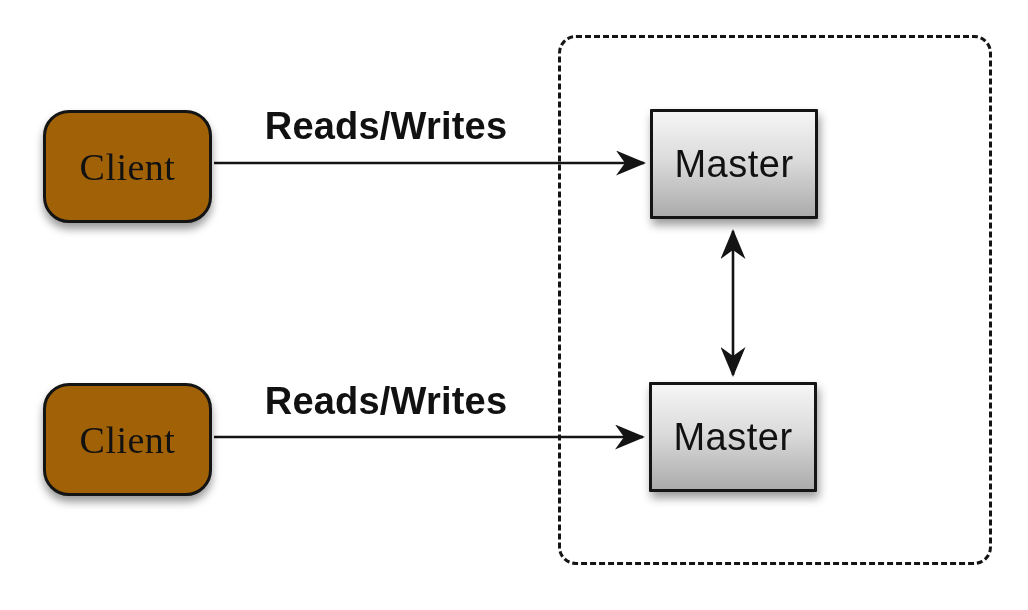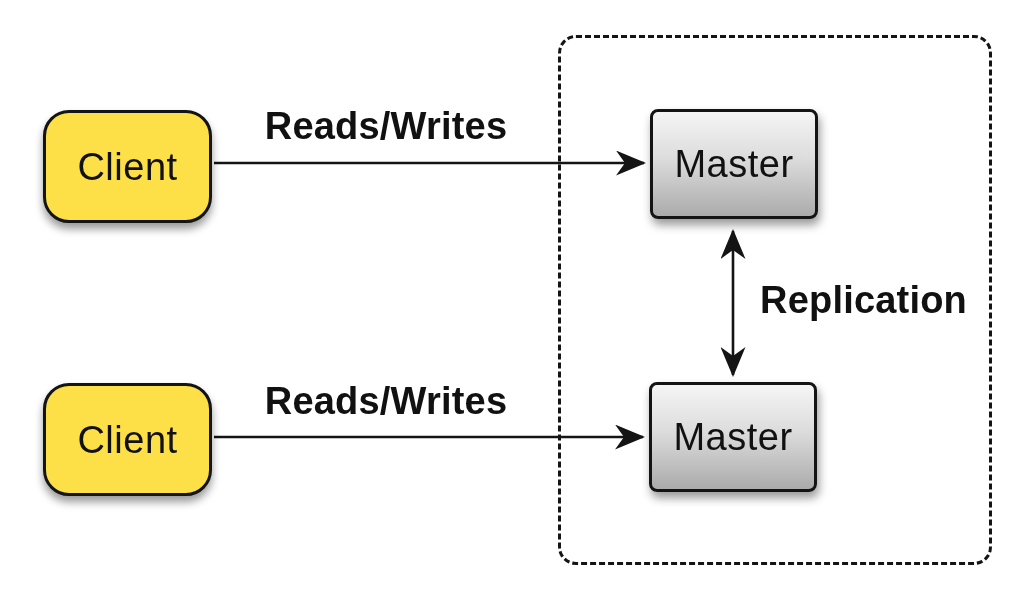--- a/index.html
+++ b/index.html
@@ -42,30 +42,31 @@
     font-size: 38px;
     line-height: 1;
     letter-spacing: 0.5px;
     box-sizing: border-box;
   }
   .client {
     width: 169px;
     height: 113px;
     border: 3.5px solid #141414;
     border-radius: 26px;
-    background: #fde047;
+    background: #a16207;
     box-shadow: 0 6px 9px rgba(0,0,0,0.40);
+    font-family: Liberation Serif, serif;
   }
   .client-1 { left: 43px; top: 110px; }
   .client-2 { left: 43px; top: 383px; }
   .master {
     width: 168px;
     height: 110px;
     border: 3.5px solid #141414;
-    border-radius: 8px;
+    border-radius: 1px;
     background: linear-gradient(to bottom, #f5f5f5 0%, #dcdcdc 45%, #ababab 100%);
     box-shadow: 2px 6px 10px rgba(0,0,0,0.40);
   }
   .master-1 { left: 650px; top: 109px; }
   .master-2 { left: 649px; top: 382px; }
   .edge-label {
     position: absolute;
     font-size: 38px;
     line-height: 1;
     white-space: nowrap;
@@ -110,15 +111,14 @@
   </div>
 
   <div class="node master master-2">
     <span>Master</span>
   </div>
 
   <div class="edge-label rw-label-1">Reads/Writes</div>
 
   <div class="edge-label rw-label-2">Reads/Writes</div>
 
-  <div class="edge-label replication-label">Replication</div>
 
 </div>
 
 </body></html>

